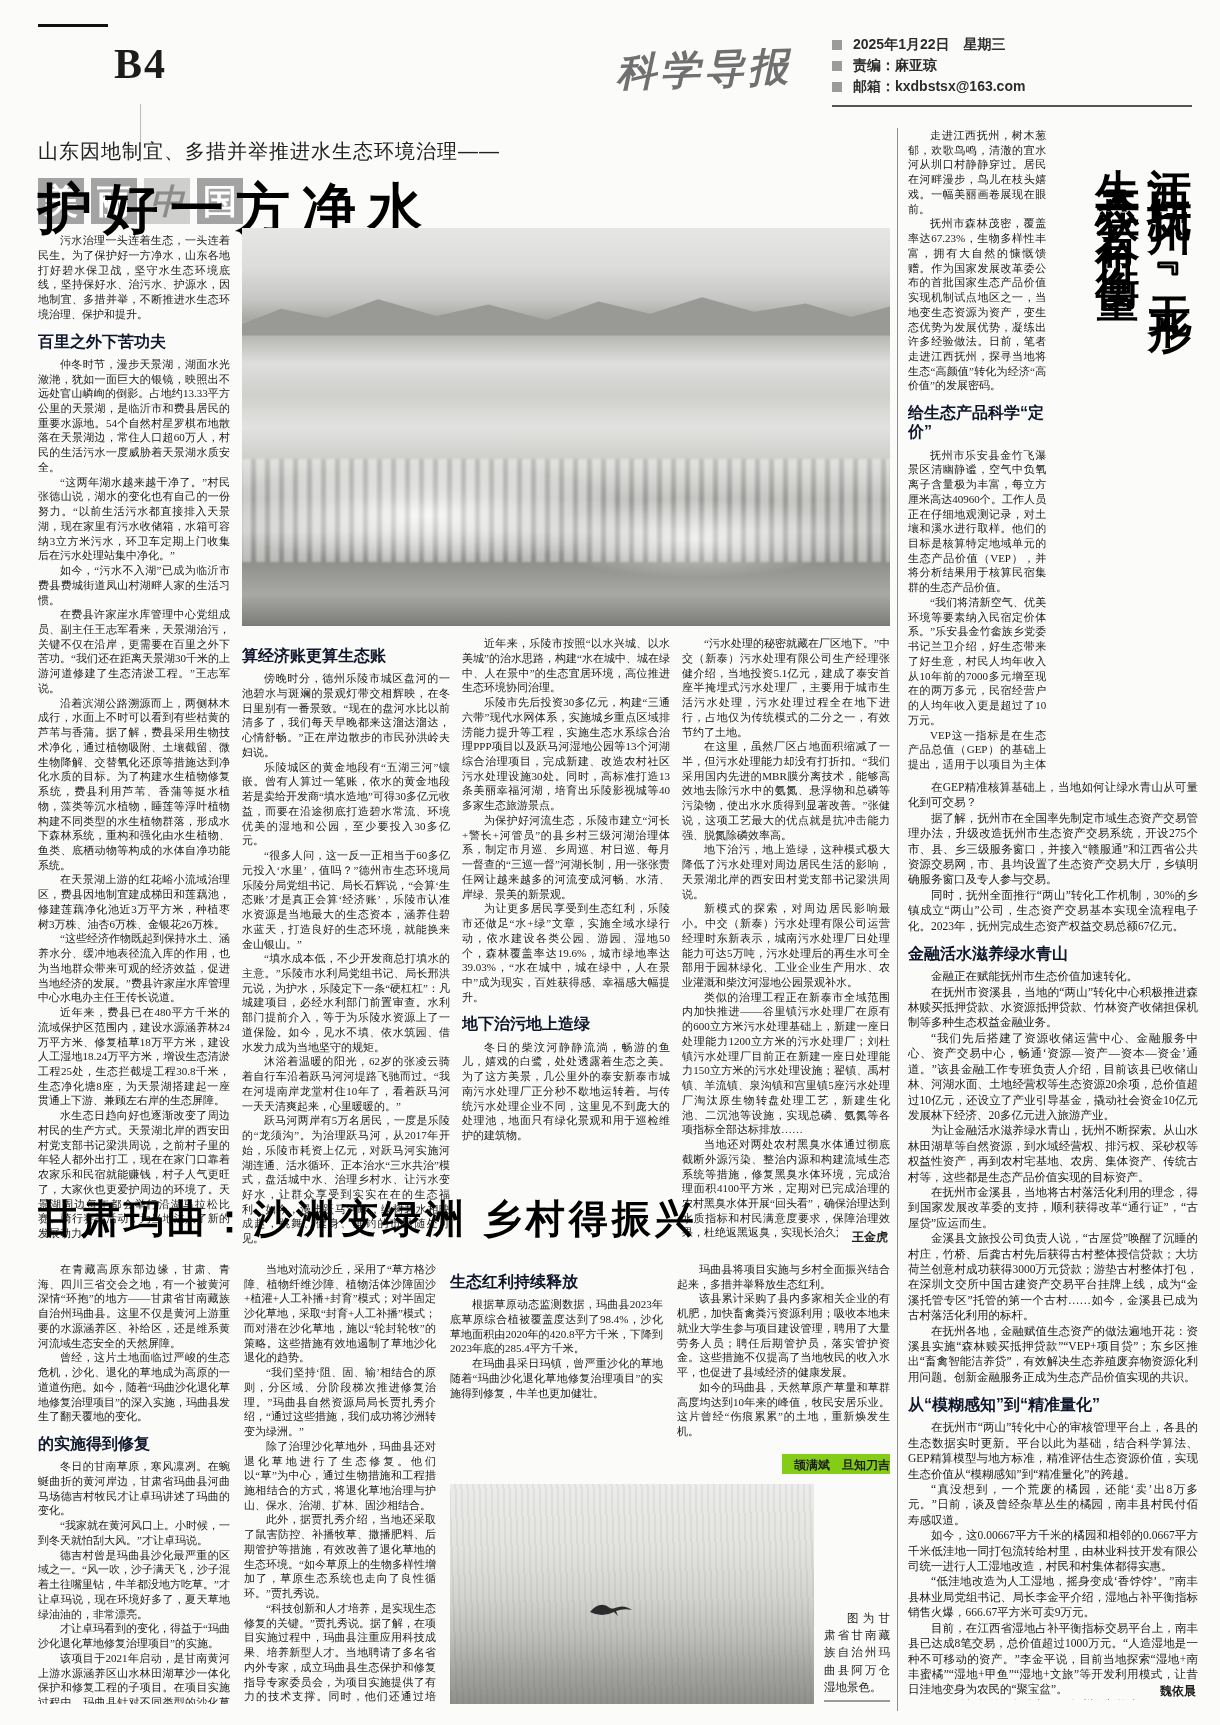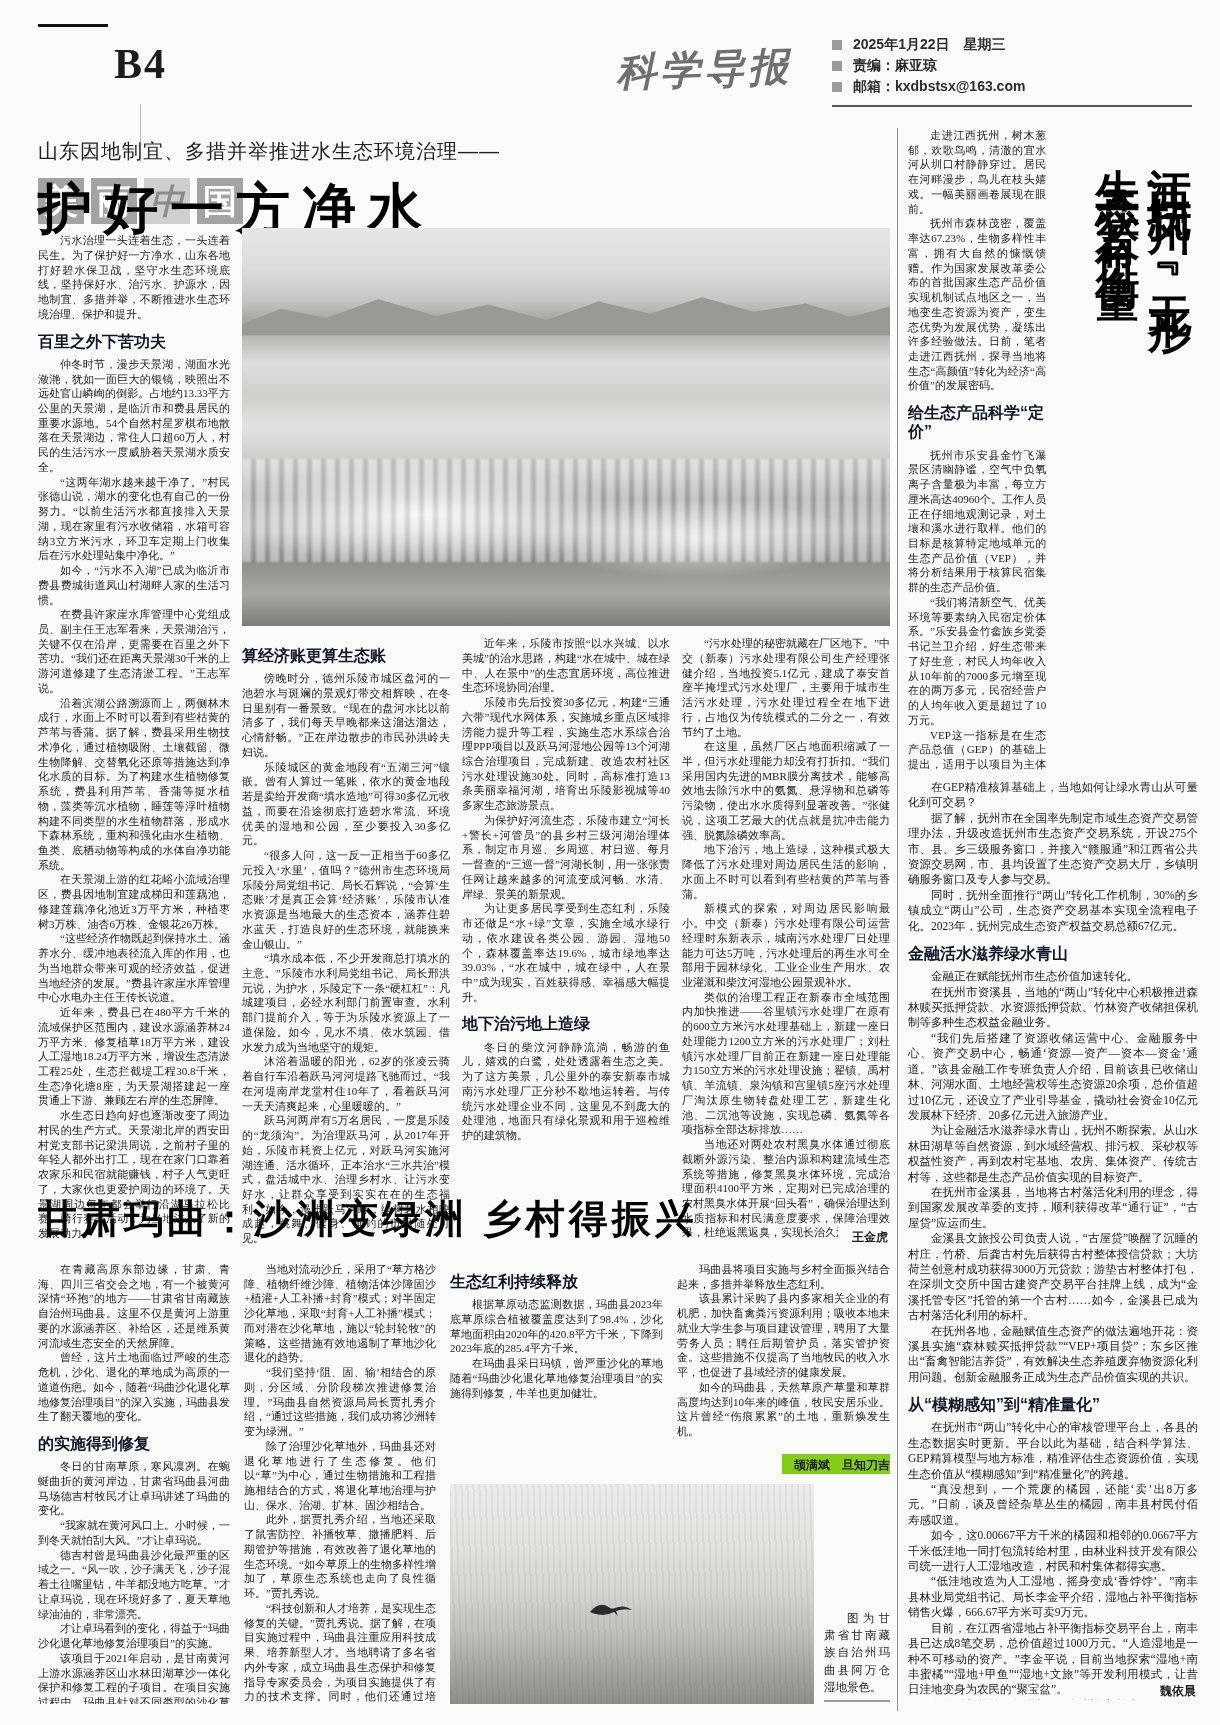--- a/index.html
+++ b/index.html
@@ -173,21 +173,21 @@
               <p class="bp">乐陵市先后投资30多亿元，构建“三通六带”现代水网体系，实施城乡重点区域排涝能力提升等工程，实施生态水系综合治理PPP项目以及跃马河湿地公园等13个河湖综合治理项目，完成新建、改造农村社区污水处理设施30处。同时，高标准打造13条美丽幸福河湖，培育出乐陵影视城等40多家生态旅游景点。</p>
               <p class="bp">为保护好河流生态，乐陵市建立“河长+警长+河管员”的县乡村三级河湖治理体系，制定市月巡、乡周巡、村日巡、每月一督查的“三巡一督”河湖长制，用一张张责任网让越来越多的河流变成河畅、水清、岸绿、景美的新景观。</p>
               <p class="bp">为让更多居民享受到生态红利，乐陵市还做足“水+绿”文章，实施全域水绿行动，依水建设各类公园、游园、湿地50个，森林覆盖率达19.6%，城市绿地率达39.03%，“水在城中，城在绿中，人在景中”成为现实，百姓获得感、幸福感大幅提升。</p>
               <h3 class="shead">地下治污地上造绿</h3>
               <p class="bp">冬日的柴汶河静静流淌，畅游的鱼儿，嬉戏的白鹭，处处透露着生态之美。为了这方美景，几公里外的泰安新泰市城南污水处理厂正分秒不歇地运转着。与传统污水处理企业不同，这里见不到庞大的处理池，地面只有绿化景观和用于巡检维护的建筑物。</p>
             </div>
           <div class="mcol last">
             <div>
                 <p class="bp">“污水处理的秘密就藏在厂区地下。”中交（新泰）污水处理有限公司生产经理张健介绍，当地投资5.1亿元，建成了泰安首座半掩埋式污水处理厂，主要用于城市生活污水处理，污水处理过程全在地下进行，占地仅为传统模式的二分之一，有效节约了土地。</p>
                 <p class="bp">在这里，虽然厂区占地面积缩减了一半，但污水处理能力却没有打折扣。“我们采用国内先进的MBR膜分离技术，能够高效地去除污水中的氨氮、悬浮物和总磷等污染物，使出水水质得到显著改善。”张健说，这项工艺最大的优点就是抗冲击能力强、脱氮除磷效率高。</p>
-                <p class="bp">地下治污，地上造绿，这种模式极大降低了污水处理对周边居民生活的影响，水面上不时可以看到有些枯黄的芦苇与香蒲。</p>
+                <p class="bp">地下治污，地上造绿，这种模式极大降低了污水处理对周边居民生活的影响，天景湖北岸的西安田村党支部书记梁洪周说。</p>
                 <p class="bp">新模式的探索，对周边居民影响最小。中交（新泰）污水处理有限公司运营经理时东新表示，城南污水处理厂日处理能力可达5万吨，污水处理后的再生水可全部用于园林绿化、工业企业生产用水、农业灌溉和柴汶河湿地公园景观补水。</p>
                 <p class="bp">类似的治理工程正在新泰市全域范围内加快推进——谷里镇污水处理厂在原有的600立方米污水处理基础上，新建一座日处理能力1200立方米的污水处理厂；刘杜镇污水处理厂目前正在新建一座日处理能力150立方米的污水处理设施；翟镇、禹村镇、羊流镇、泉沟镇和宫里镇5座污水处理厂淘汰原生物转盘处理工艺，新建生化池、二沉池等设施，实现总磷、氨氮等各项指标全部达标排放……</p>
                 <p class="bp">当地还对两处农村黑臭水体通过彻底截断外源污染、整治内源和构建流域生态系统等措施，修复黑臭水体环境，完成治理面积4100平方米，定期对已完成治理的农村黑臭水体开展“回头看”，确保治理达到水质指标和村民满意度要求，保障治理效果，杜绝返黑返臭，实现长治久清。</p>
               </div>
             <div class="author main-author">王金虎</div>
           </div>
         </div>
       </div>
     </div>
   </div>

